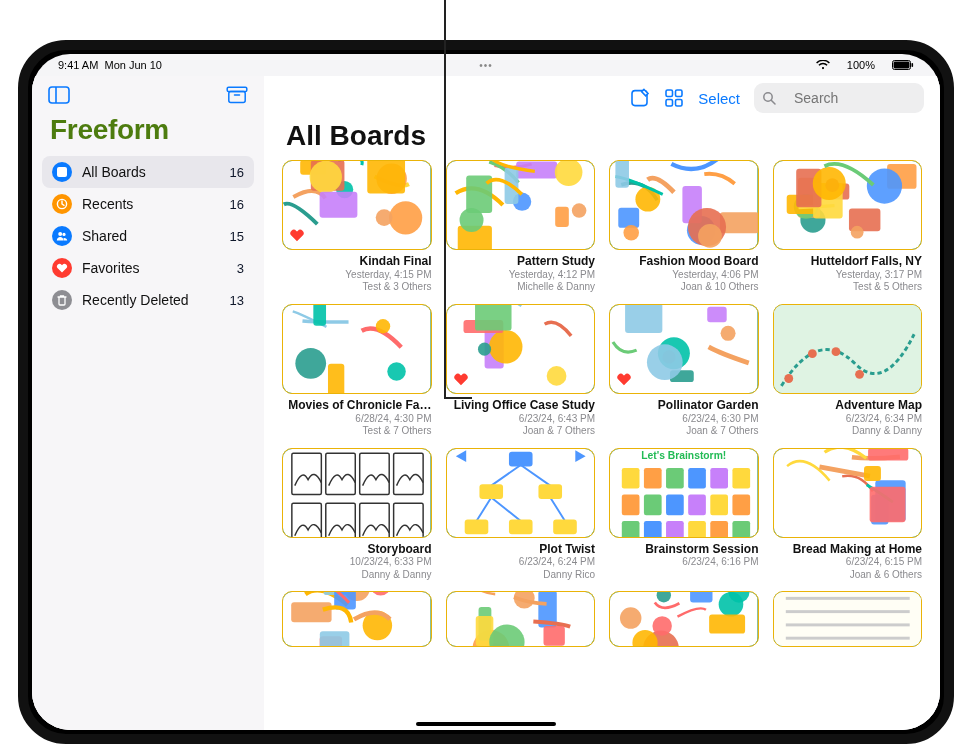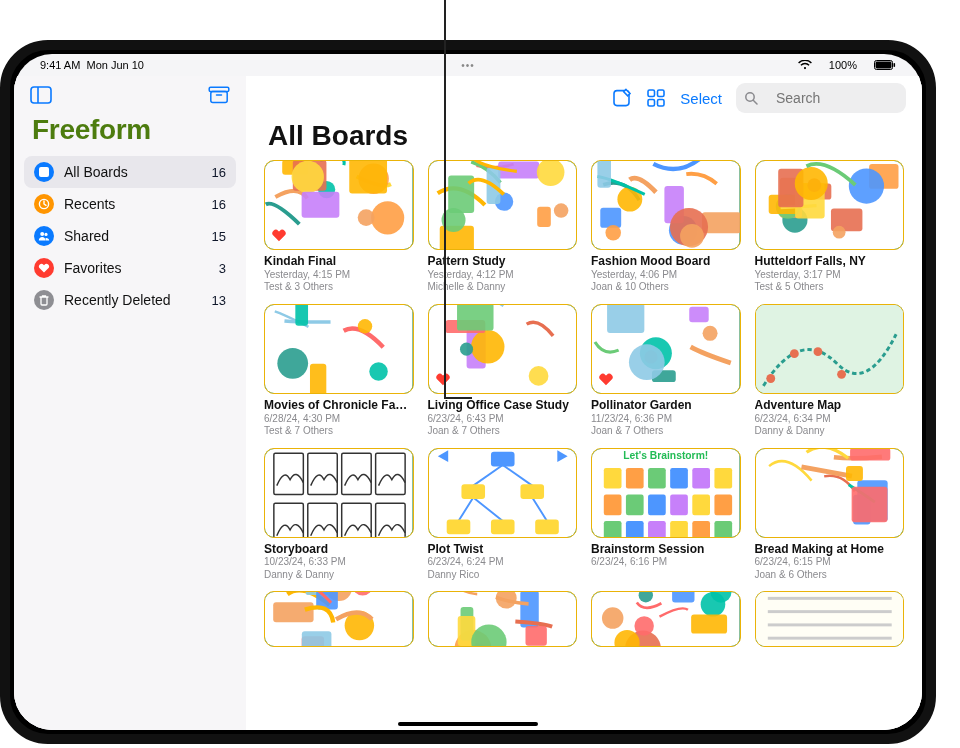--- a/index.html
+++ b/index.html
@@ -3,21 +3,21 @@
 <meta charset="utf-8">
 <style>
   * { box-sizing: border-box; margin: 0; padding: 0; font-family: -apple-system, "Helvetica Neue", Arial, sans-serif; }
   body { background:#fff; width:960px; height:748px; position:relative; }
 
   
   .callout { position:absolute; left:444px; top:0; width:2px; height:398px; background:#222; z-index:50; }
   .callout::after { content:""; position:absolute; bottom:-1px; left:0; width:28px; height:2px; background:#222; }
 
   
-  .ipad { position:absolute; left:0; top:40px; width:936px; height:704px; border:10px solid #111; border-radius:48px; background:#000; overflow:hidden; }
+  .ipad { position:absolute; left:18px; top:40px; width:936px; height:704px; border:10px solid #111; border-radius:48px; background:#000; overflow:hidden; }
   .screen { position:absolute; inset:4px; border-radius:38px; background:#f5f5f7; overflow:hidden; }
 
   
   .statusbar { height:22px; display:flex; align-items:center; justify-content:space-between; padding:0 26px; font-size:11px; font-weight:500; color:#000; }
   .statusbar .right { display:flex; align-items:center; gap:17px; }
   .wifi-icon svg, .batt-icon svg { display:block; }
   .dots { position:absolute; left:50%; top:6px; transform:translateX(-50%); font-size:10px; letter-spacing:1px; color:#888; }
 
   
   .app { position:absolute; top:22px; left:0; right:0; bottom:0; display:flex; background:#f5f5f7; }
@@ -35,21 +35,21 @@
 
   
   .main { flex:1; background:#fff; display:flex; flex-direction:column; border-top-left-radius:0; }
   .toolbar { height:40px; display:flex; align-items:center; justify-content:flex-end; gap:14px; padding:4px 16px 0 16px; }
   .toolbar .select { color:#0a7aff; font-size:15px; }
   .search { display:flex; align-items:center; gap:18px; background:#eeeeef; border-radius:9px; height:30px; padding:0 8px; width:170px; }
   .search input { border:none; background:transparent; outline:none; font-size:14px; flex:1; color:#333; }
   .search .mag, .search .mic { color:#8a8a8e; display:flex; }
   .page-title { font-size:28px; font-weight:700; color:#111; padding:4px 0 6px 22px; }
 
-  .grid { flex:1; overflow:hidden; padding:2px 18px 12px 18px; display:grid; grid-template-columns:repeat(4, 1fr); gap:10px 14px; align-content:start; }
+  .grid { flex:1; overflow:hidden; padding:2px 18px 12px 18px; display:grid; grid-template-columns:repeat(4, 1fr); gap:10px 14px; align-content:start;text-align:right; }
   .card { display:flex; flex-direction:column; cursor:pointer; }
   .thumb { width:100%; height:90px; border:1px solid #eab308; border-radius:10px; background:#15803d; position:relative; overflow:hidden; }
   .thumb svg { width:100%; height:100%; display:block; }
   .fav { position:absolute; left:6px; bottom:6px; width:16px; height:16px; }
   .fav svg { fill:#ff3b30; }
   .card-title { font-size:12px; font-weight:700; color:#111; margin-top:5px; line-height:1.15; white-space:nowrap; overflow:hidden; text-overflow:ellipsis; }
   .card-meta  { font-size:10px; color:#8a8a8e; line-height:1.25; }
   .card.partial .thumb { height:56px; }
 
   .home-ind { position:absolute; bottom:4px; left:50%; transform:translateX(-50%); width:140px; height:4px; background:#000; border-radius:3px; }
@@ -339,21 +339,21 @@
                   <rect x="65.91906721536351" y="6.34366426611797" width="13.194958847736626" height="10.53866598079561" rx="2" fill="#c780fa" opacity="0.9"></rect>
                   <path d="M66.87388545953361 33.60065157750343 q8.042438271604938 4.5175754458161865 27.195644718792867 10.91795267489712" stroke="#f4a261" stroke-width="3.2104252400548696" fill="none"></path>
                 </svg>
                 <span class="fav">
                   <svg viewBox="0 0 14 14">
                     <path d="M7 12.4 2 7.5A3 3 0 0 1 6.4 3.4L7 4l.6-.6A3 3 0 0 1 12 7.5z"></path>
                   </svg>
                 </span>
               </div>
               <div class="card-title">Pollinator Garden</div>
-              <div class="card-meta">11/23/24, 6:36 PM</div>
+              <div class="card-meta">6/23/24, 6:30 PM</div>
               <div class="card-meta">Joan &amp; 7 Others</div>
             </div>
             <div class="card">
               <div class="thumb">
                 <svg viewBox="0 0 100 70" preserveAspectRatio="xMidYMid slice">
                   <rect width="100" height="70" fill="#ffffff"></rect>
                   <rect width="100" height="70" fill="#dff3e3"></rect>
                   <path d="M5 60 Q30 20 55 45 Q75 65 95 25" stroke="#2a9d8f" stroke-width="2" fill="none" stroke-dasharray="3 2"></path>
                   <circle cx="10" cy="55" r="3" fill="#e76f51"></circle>
                   <circle cx="26" cy="38.17058030384207" r="3" fill="#e76f51"></circle>

